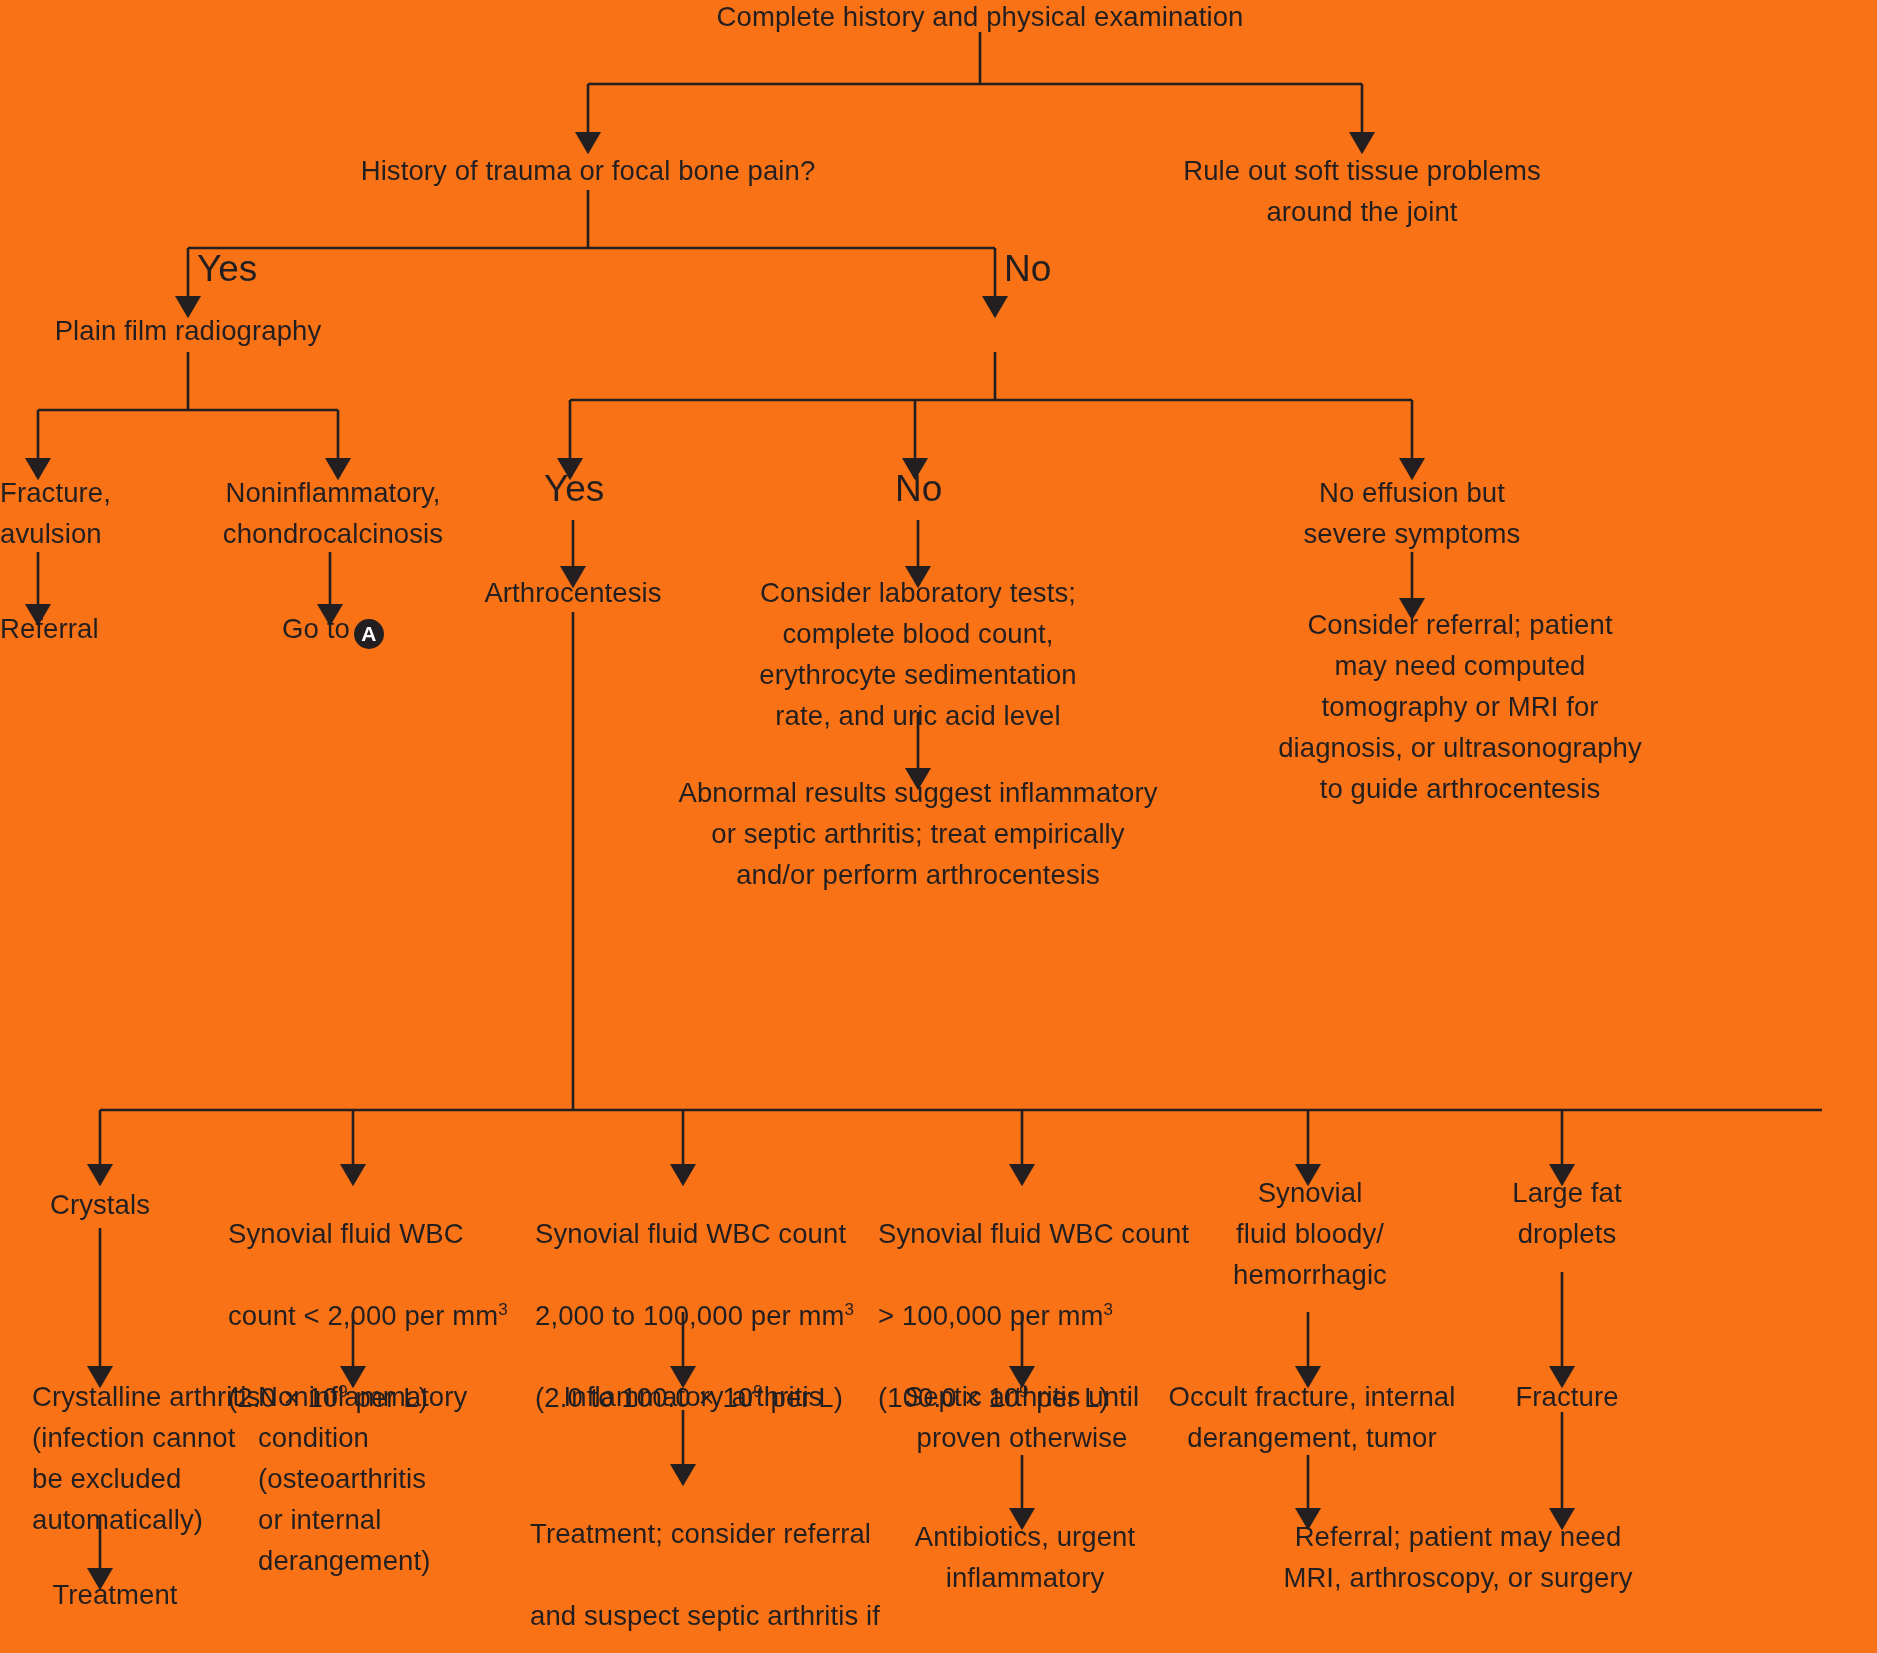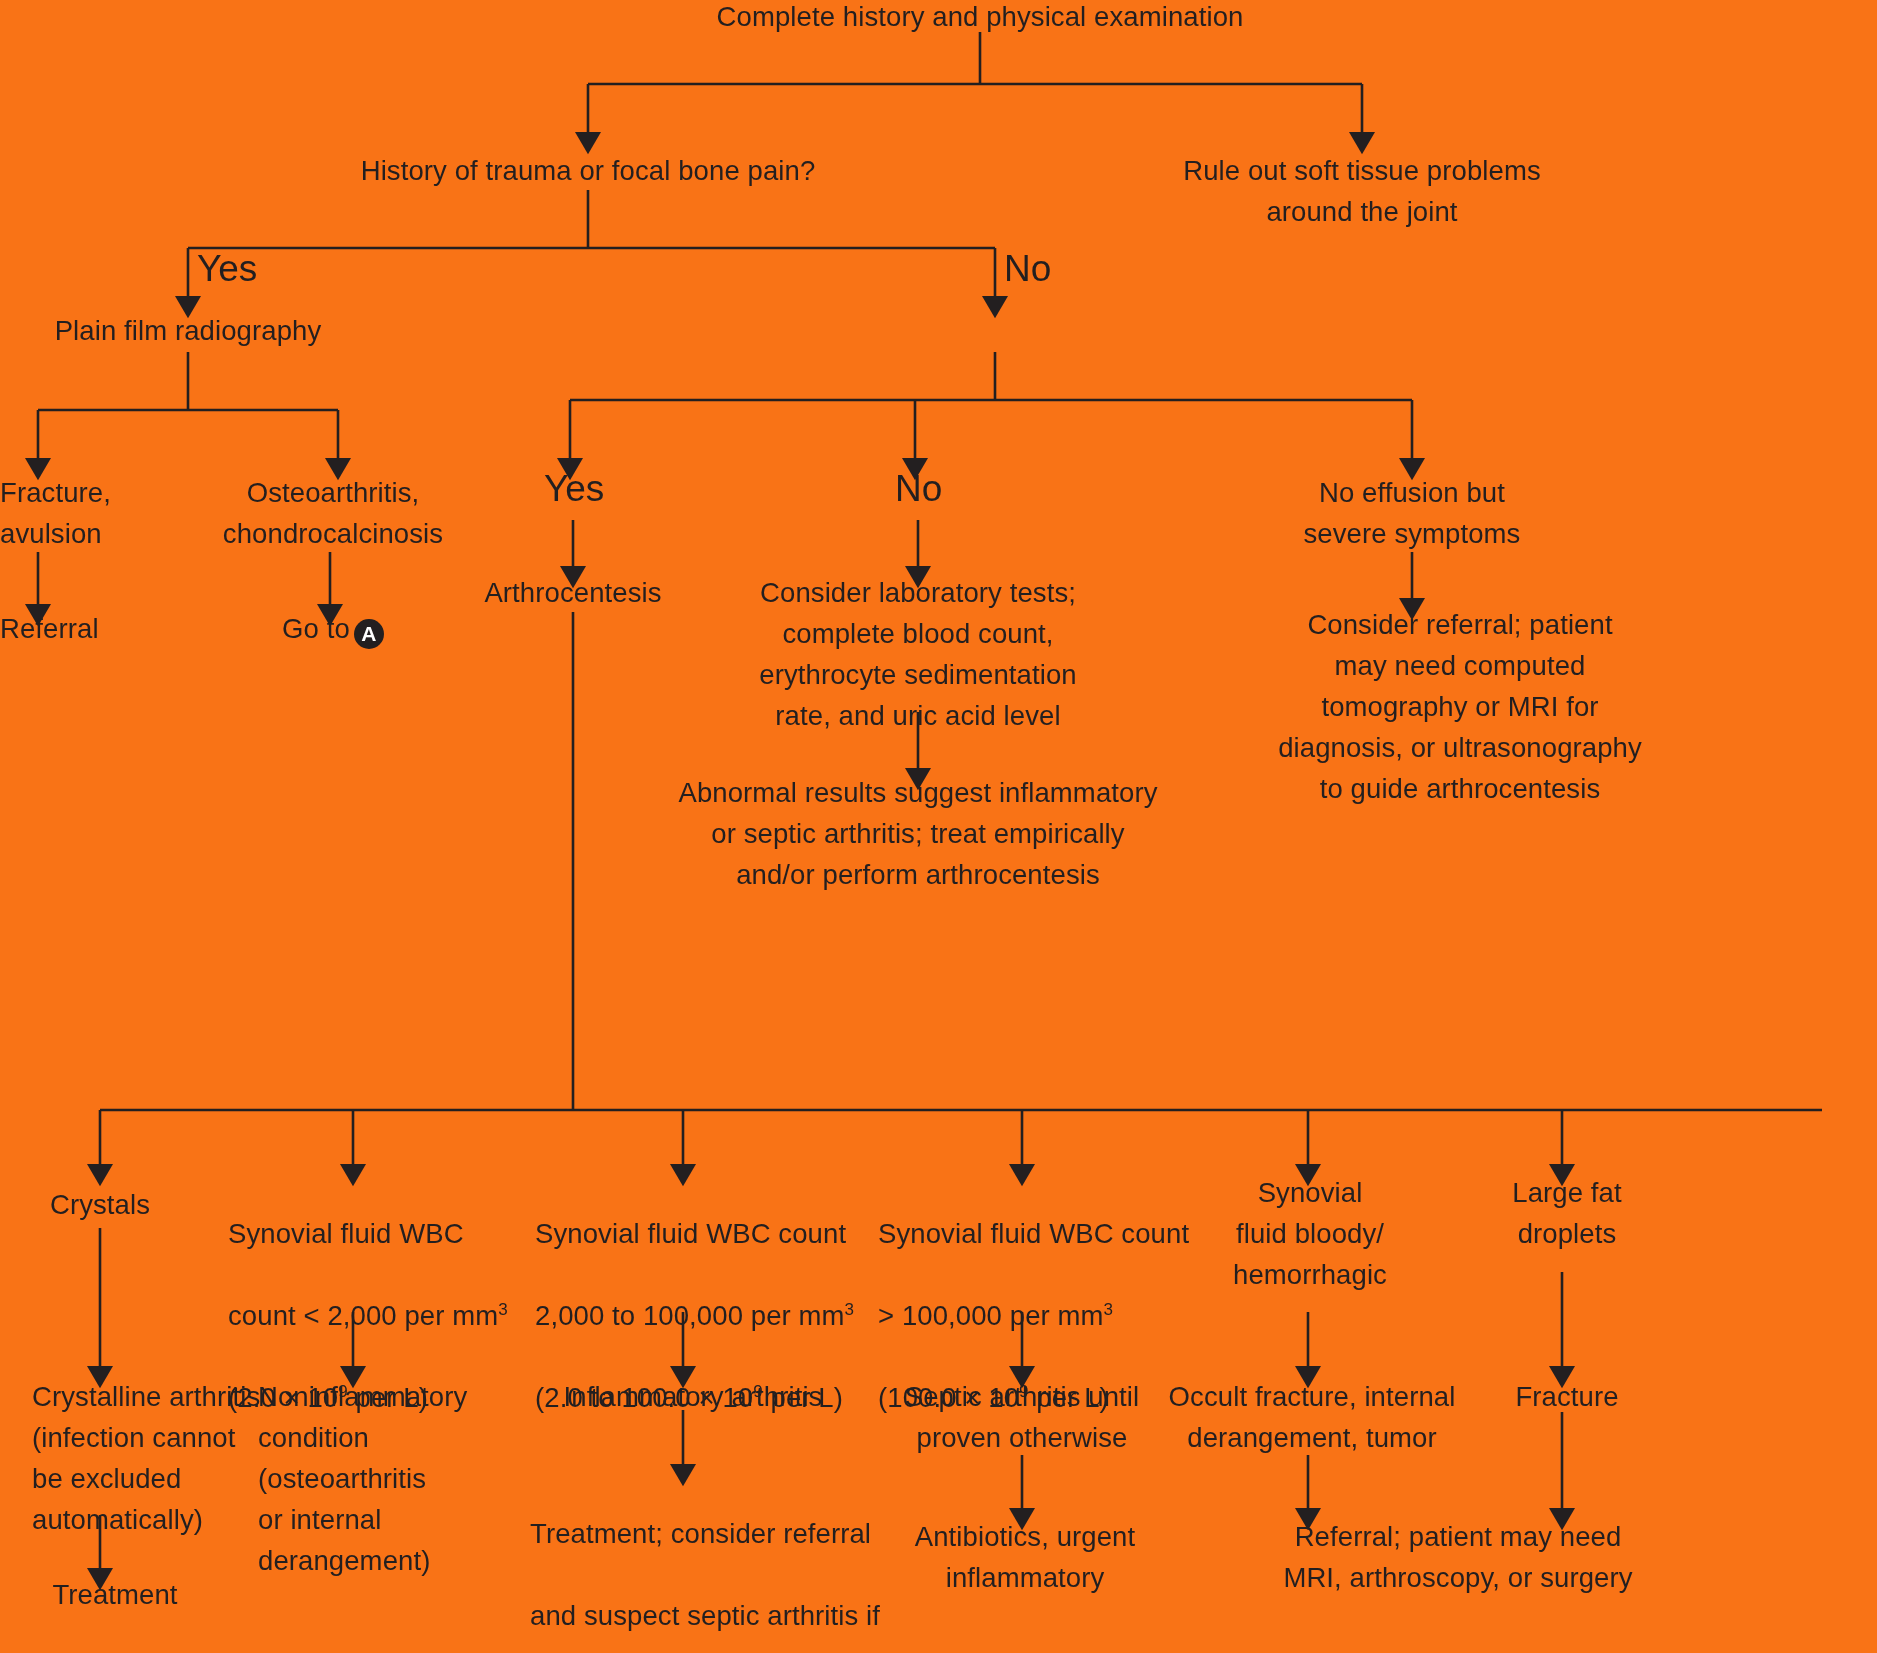--- a/index.html
+++ b/index.html
@@ -148,21 +148,21 @@
   <div class="edge-label" style="left:197px; top:252px;">Yes</div>
 
   <div class="edge-label" style="left:1004px; top:252px;">No</div>
 
   <div class="node center" style="left:18px; top:310px; width:340px;">Plain film radiography</div>
 
 
   <div class="node left" style="left:0px; top:472px; width:200px;">Fracture,
 avulsion</div>
 
-  <div class="node center" style="left:188px; top:472px; width:290px;">Osteoarthritis,
+  <div class="node center" style="left:188px; top:472px; width:290px;">Noninflammatory,
 chondrocalcinosis</div>
 
   <div class="node left" style="left:0px; top:608px; width:190px;">Referral</div>
 
   <div class="node center" style="left:215px; top:608px; width:240px;"><span>Go to</span><span class="badge">A</span></div>
 
   <div class="edge-label" style="left:544px; top:472px;">Yes</div>
 
   <div class="edge-label" style="left:895px; top:472px;">No</div>
 

